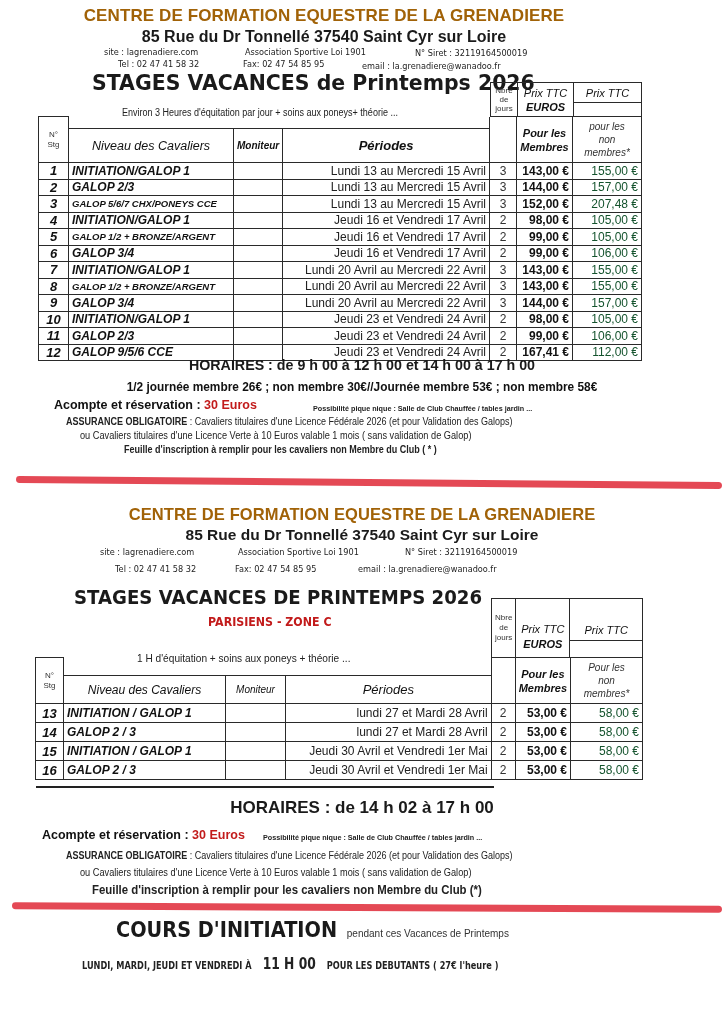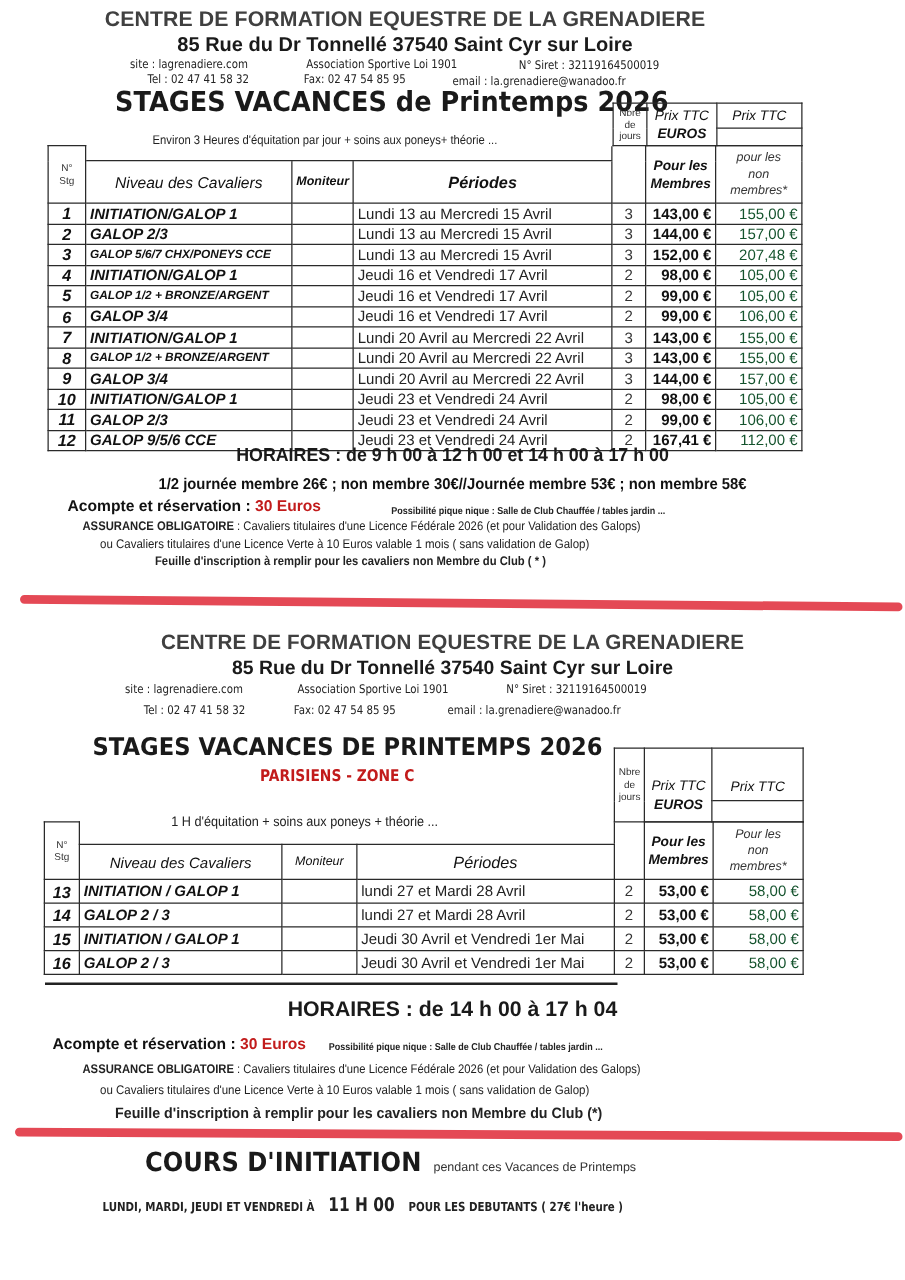--- a/index.html
+++ b/index.html
@@ -2,36 +2,36 @@
 <html><head>
 <meta charset="utf-8">
 <style>
   * { box-sizing: border-box; margin: 0; padding: 0; }
   html, body { width: 724px; height: 1024px; background: #ffffff; overflow: hidden; }
   body { position: relative; font-family: "Liberation Sans", sans-serif; color: #111; }
 
   .abs { position: absolute; }
   .center { text-align: center; }
 
-  .org-title { font-family: "Liberation Sans", sans-serif; font-size: 17px; font-weight: bold; letter-spacing: 0.1px; color: #404040; white-space: nowrap; }
+  .org-title { font-family: "Liberation Sans", sans-serif; font-size: 17px; font-weight: bold; letter-spacing: 0.1px; color: #a16207; white-space: nowrap; }
   .org-address { font-size: 16px; font-weight: bold; color: #1a1a1a; white-space: nowrap; }
   .contact { font-family: "DejaVu Sans", sans-serif; font-size: 9.5px; color: #222; white-space: nowrap; transform: scaleX(0.86); transform-origin: left center; }
 
   .big-title { font-family: "DejaVu Sans", sans-serif; font-weight: bold; color: #1a1a1a; white-space: nowrap; transform-origin: left center; }
   .subtitle-small { font-size: 10px; color: #222; white-space: nowrap; }
 
   .red { color: #c21b1b; }
   .red-stroke { position: absolute; height: 7px; background: #e23a47; border-radius: 4px; opacity: 0.92; }
 
   table.grid { border-collapse: collapse; position: absolute; }
   table.grid td { border: 1.3px solid #2a2a2a; padding: 0 3px; white-space: nowrap; vertical-align: middle; }
   .num { font-weight: bold; font-style: italic; font-size: 13px; text-align: center; }
   .lvl { font-weight: bold; font-style: italic; font-size: 12px; }
   .lvl.small { font-size: 9.5px; }
-  .period { font-size: 12px; text-align: left; color: #222; }
+  .period { font-size: 12px; text-align: right; color: #222; }
   .days { font-size: 12px; text-align: center; color: #333; }
   .pm { font-size: 12px; font-weight: bold; text-align: right; }
   .pnm { font-size: 12px; text-align: right; color: #14532d; }
 
   .hdr { font-style: italic; text-align: center; }
 
   .info { font-size: 11px; color: #222; white-space: nowrap; }
   .bold { font-weight: bold; }
   .horaires { font-size: 15px; font-weight: bold; white-space: nowrap; color: #1a1a1a; }
   .tiny { font-size: 8px; font-weight: bold; white-space: nowrap; color: #222; }
@@ -318,21 +318,21 @@
         <td class="period">Jeudi 30 Avril et Vendredi 1er Mai</td>
         <td class="days">2</td>
         <td class="pm">53,00 €</td>
         <td class="pnm">58,00 €</td>
       </tr>
     </tbody>
 </table>
 
 <div class="hr-line" style="left:36px;top:786px;width:458px;"></div>
 
-<div class="abs horaires center" style="left:0;width:724px;top:798px;font-size:17px;">HORAIRES : de 14 h 00  à  17 h 04</div>
+<div class="abs horaires center" style="left:0;width:724px;top:798px;font-size:17px;">HORAIRES : de 14 h 02  à  17 h 00</div>
 <div class="abs bold" style="left:42px;top:828px;font-size:12.5px;white-space:nowrap;">
   <span>Acompte et réservation : </span><span class="red">30 Euros</span>
 </div>
 <div class="abs tiny" style="left:263px;top:833px;transform:scaleX(0.9);transform-origin:left center;">Possibilité pique nique : Salle de Club Chauffée / tables jardin ...</div>
 <div class="abs info" style="left:66px;top:850px;font-size:10px;transform:scaleX(0.9);transform-origin:left center;">
   <span class="bold">ASSURANCE OBLIGATOIRE</span><span> :  Cavaliers titulaires d'une Licence Fédérale 2026 (et pour Validation des Galops)</span>
 </div>
 <div class="abs info" style="left:80px;top:867px;font-size:10px;transform:scaleX(0.92);transform-origin:left center;">ou Cavaliers titulaires d'une Licence Verte à 10 Euros valable 1 mois ( sans validation de Galop)</div>
 <div class="abs info bold" style="left:92px;top:883px;font-size:12px;transform:scaleX(0.95);transform-origin:left center;">Feuille d'inscription à remplir pour les cavaliers non Membre du Club   (*)</div>
 

